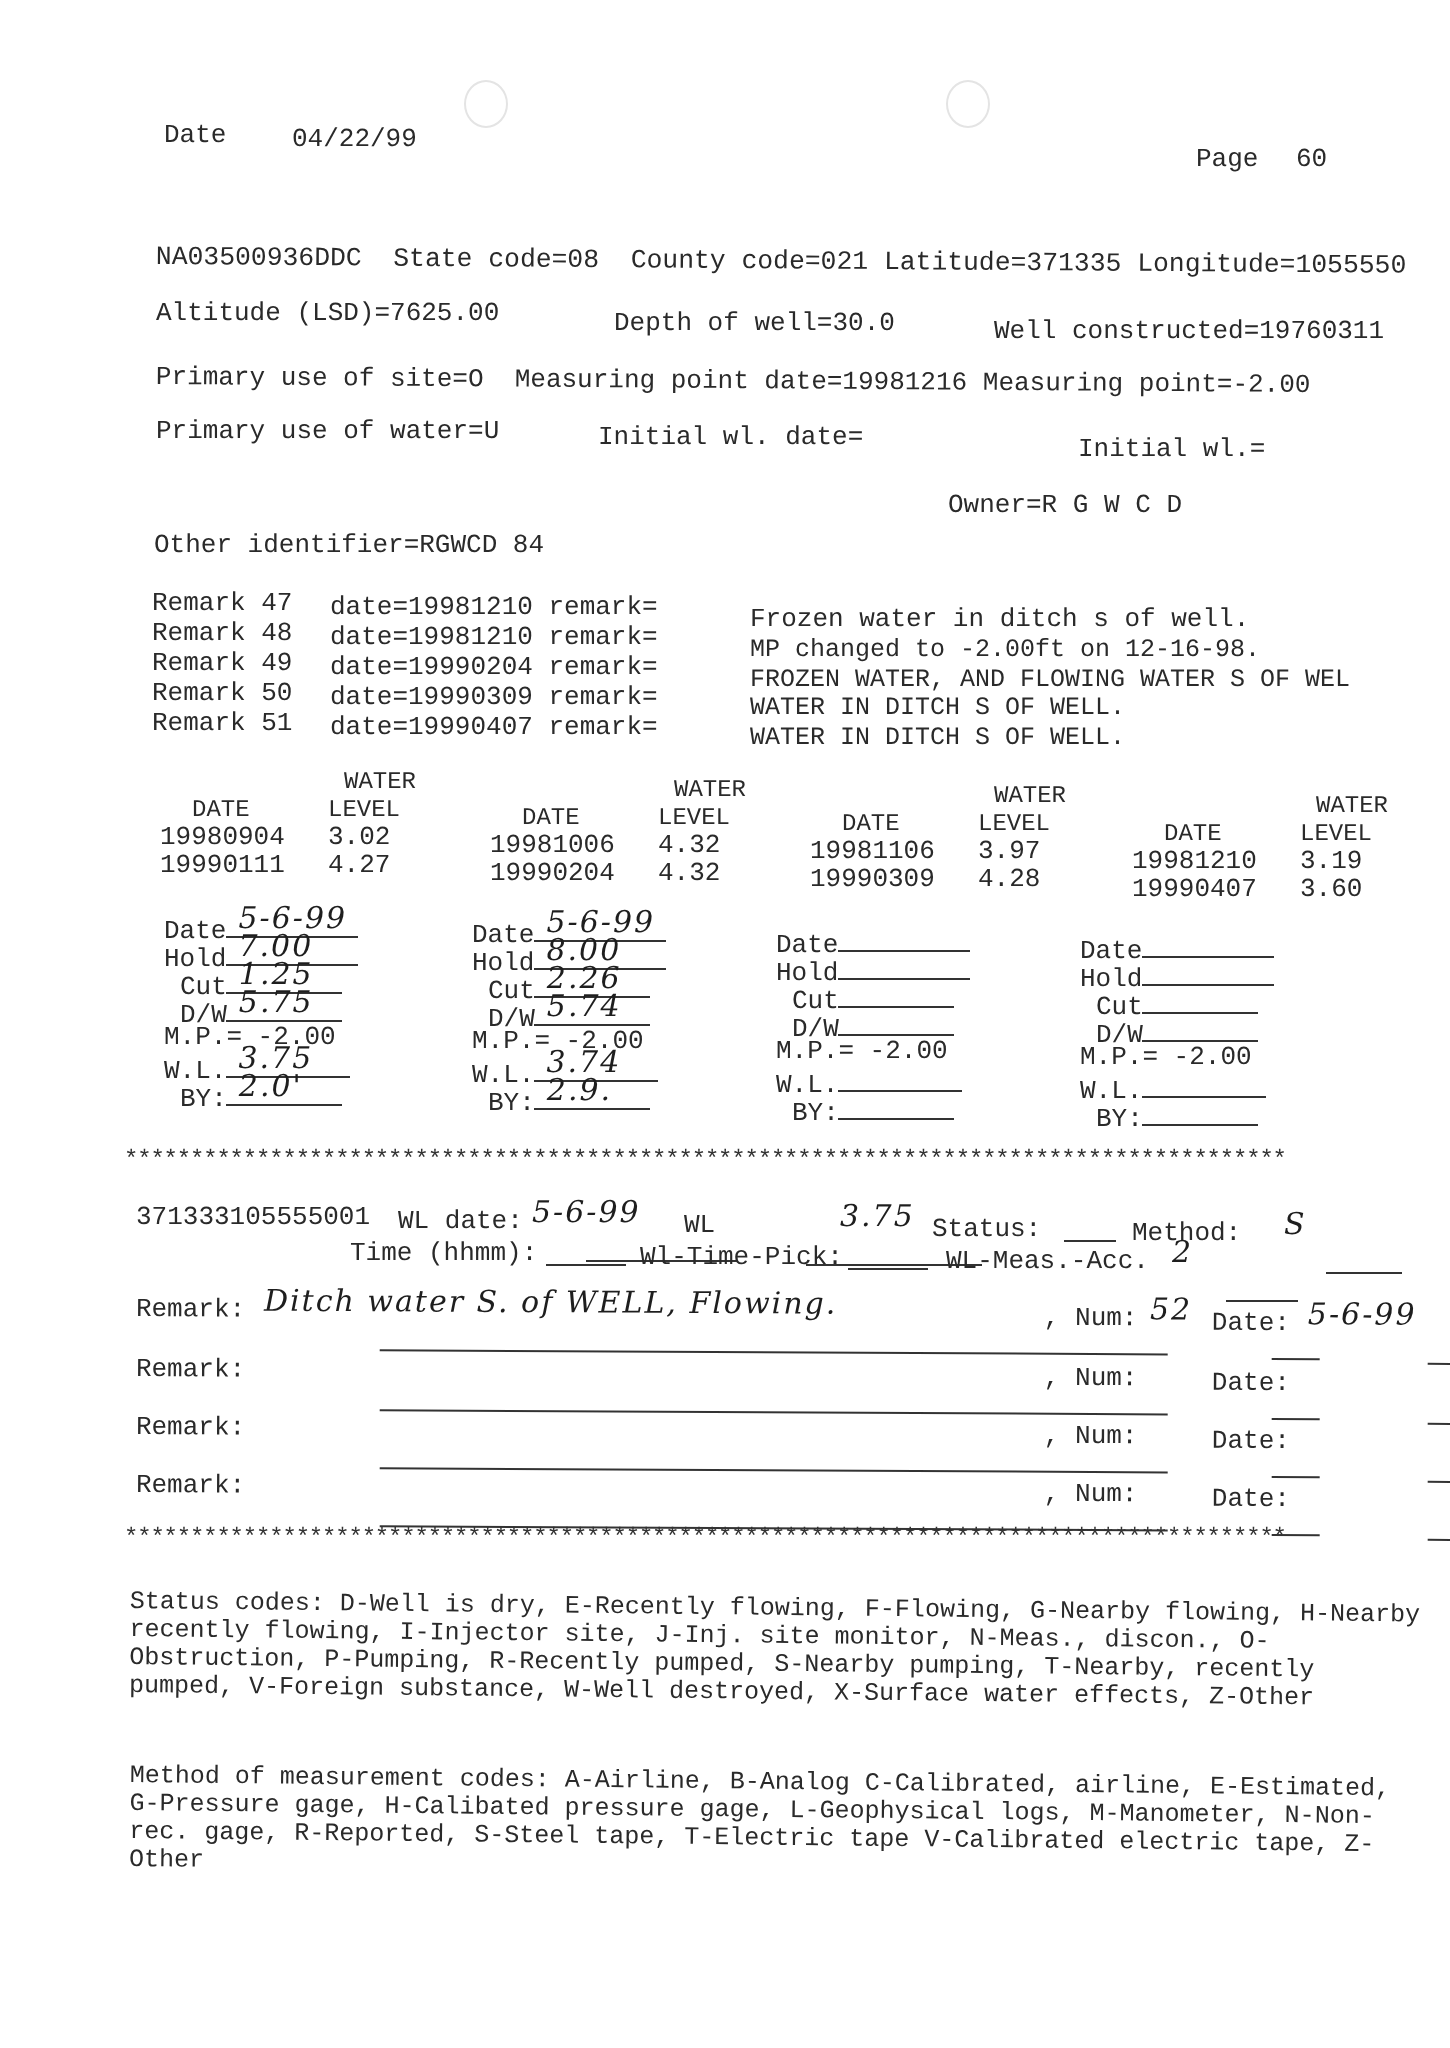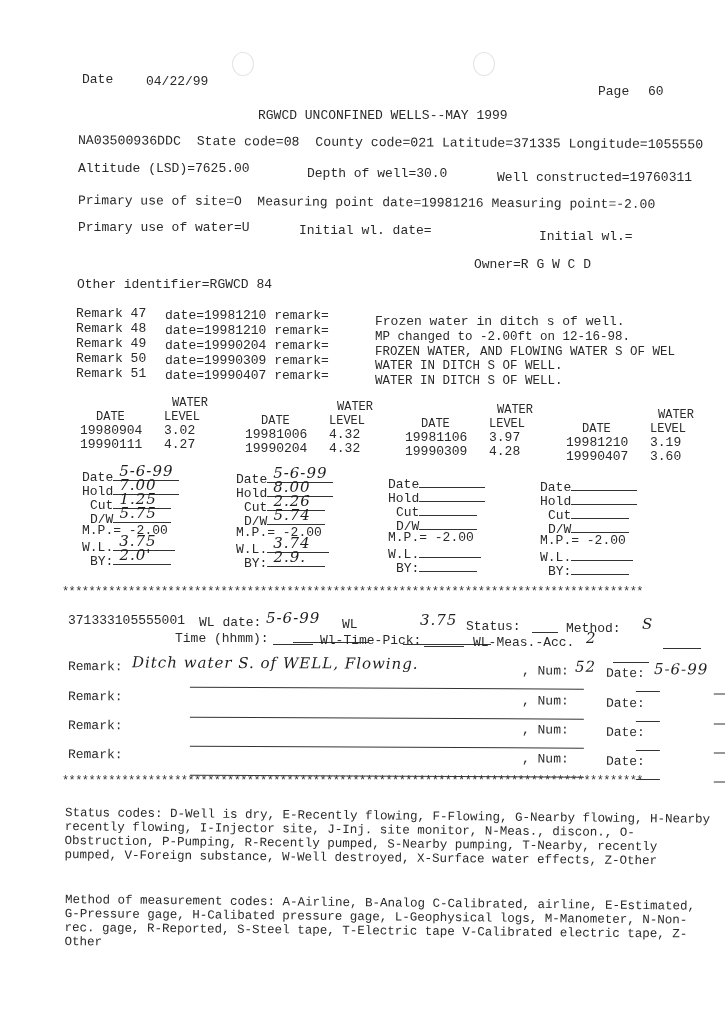--- a/index.html
+++ b/index.html
@@ -1,21 +1,21 @@
 <!DOCTYPE html>
 <html><head>
   <meta charset="utf-8">
   <style>
     html, body { margin: 0; padding: 0; background: #ffffff; }
     body {
       width: 725px; height: 1024px; position: relative; overflow: hidden;
       font-family: "Liberation Mono", "DejaVu Sans Mono", monospace;
       color: #2a2a2a;
     }
-    .page { position: absolute; inset: 0; margin-top: 12px; }
+    .page { position: absolute; inset: 0; }
     .t { position: absolute; white-space: pre; font-size: 13px; line-height: 14px; }
     .hand {
       font-family: "DejaVu Serif", "Liberation Serif", serif;
       font-style: italic; font-size: 15px; color: #1e1e1e; letter-spacing: 1px;
     }
     .punch { position: absolute; width: 20px; height: 22px; border: 1px solid #e4e4e4; border-radius: 50%; }
     .blank { display: inline-block; border-bottom: 1px solid #333; vertical-align: baseline; height: 12px; }
     .fld { position: absolute; font-size: 13px; line-height: 14px; white-space: pre; }
     .fld .blank { position: relative; }
     .fld .hand { position: absolute; left: 4px; top: -5px; }
@@ -31,21 +31,20 @@
 
 <div class="page">
 
   <div class="punch" style="left:232px;top:40px;"></div>
   <div class="punch" style="left:473px;top:40px;"></div>
 
   <div class="t" style="left:82px;top:61px;">Date</div>
   <div class="t" style="left:146px;top:63px;">04/22/99</div>
   <div class="t" style="left:598px;top:73px;">Page</div>
   <div class="t" style="left:648px;top:73px;">60</div>
-  <div class="t" style="left:258px;top:97px;">RGWCD UNCONFINED WELLS--MAY 1999</div>
 
   <div class="t" style="left:78px;top:122px;font-size:13.2px;transform:rotate(0.4deg);transform-origin:left top;">NA03500936DDC  State code=08  County code=021 Latitude=371335 Longitude=1055550</div>
   <div class="t" style="left:78px;top:150px;">Altitude (LSD)=7625.00</div>
   <div class="t" style="left:307px;top:155px;">Depth of well=30.0</div>
   <div class="t" style="left:497px;top:159px;">Well constructed=19760311</div>
   <div class="t" style="left:78px;top:182px;transform:rotate(0.4deg);transform-origin:left top;">Primary use of site=O  Measuring point date=19981216 Measuring point=-2.00</div>
   <div class="t" style="left:78px;top:209px;">Primary use of water=U</div>
   <div class="t" style="left:299px;top:212px;">Initial wl. date=</div>
   <div class="t" style="left:539px;top:218px;">Initial wl.=</div>
   <div class="t" style="left:474px;top:246px;">Owner=R G W C D</div>

